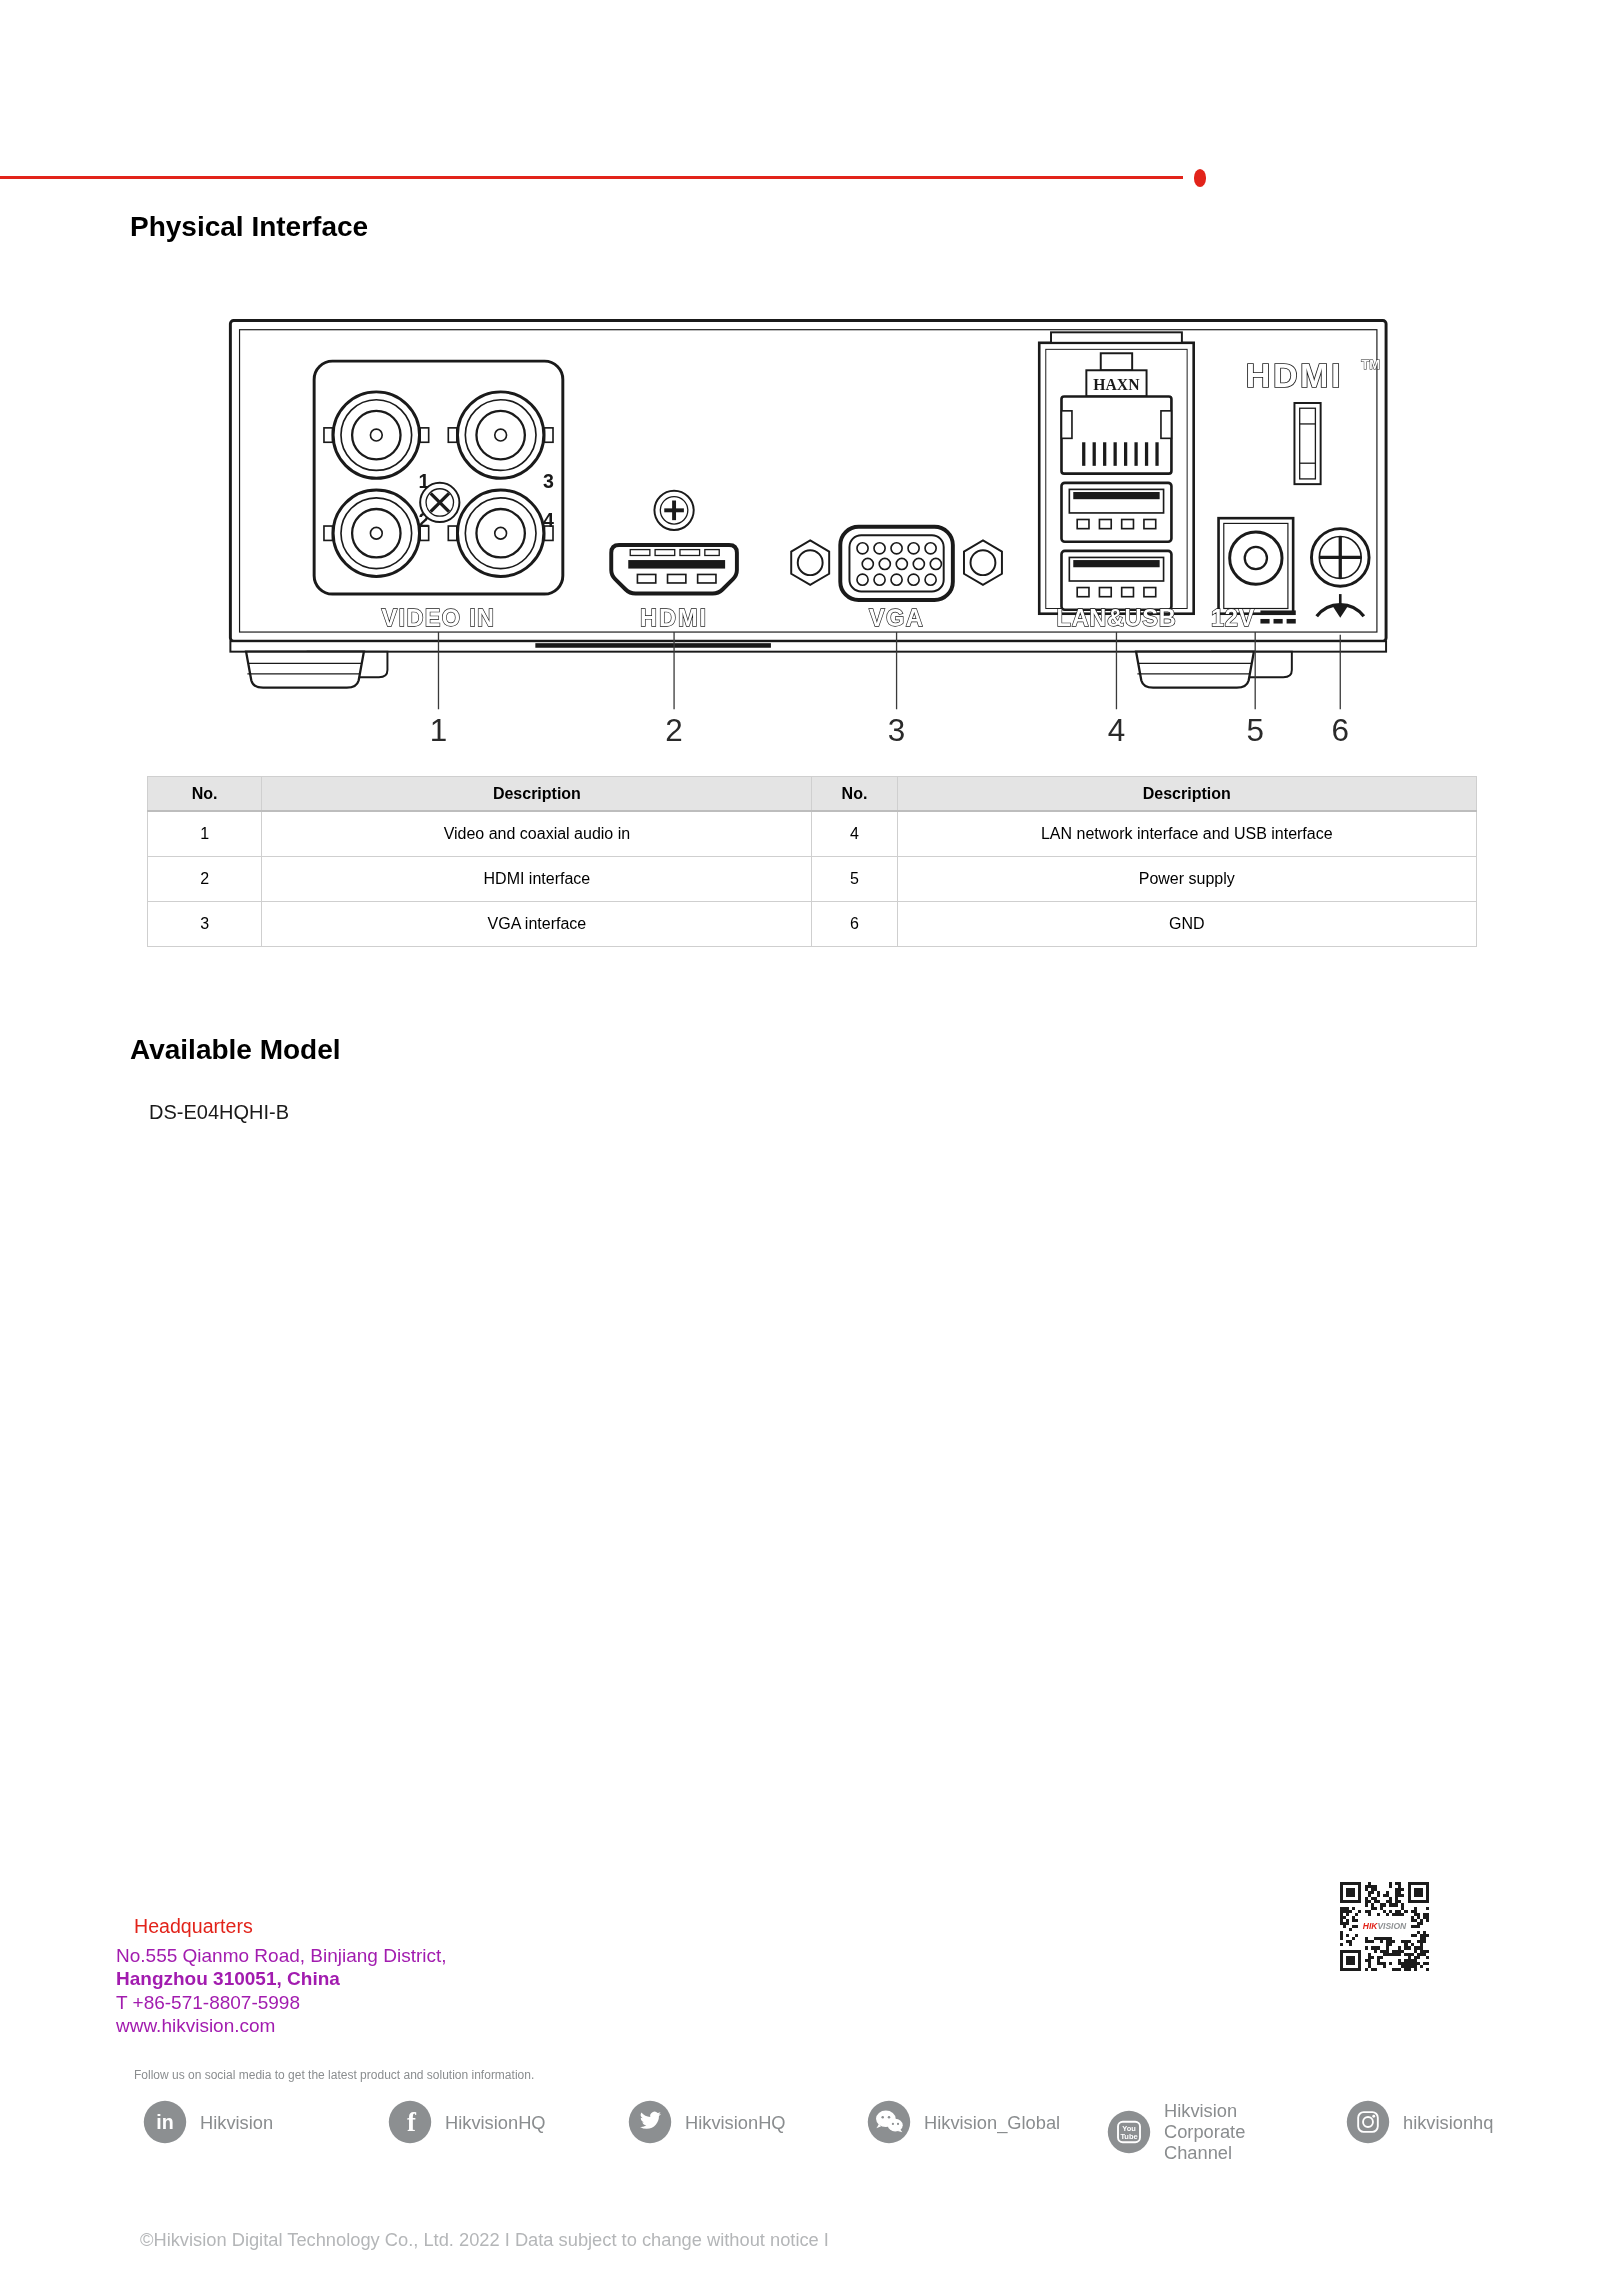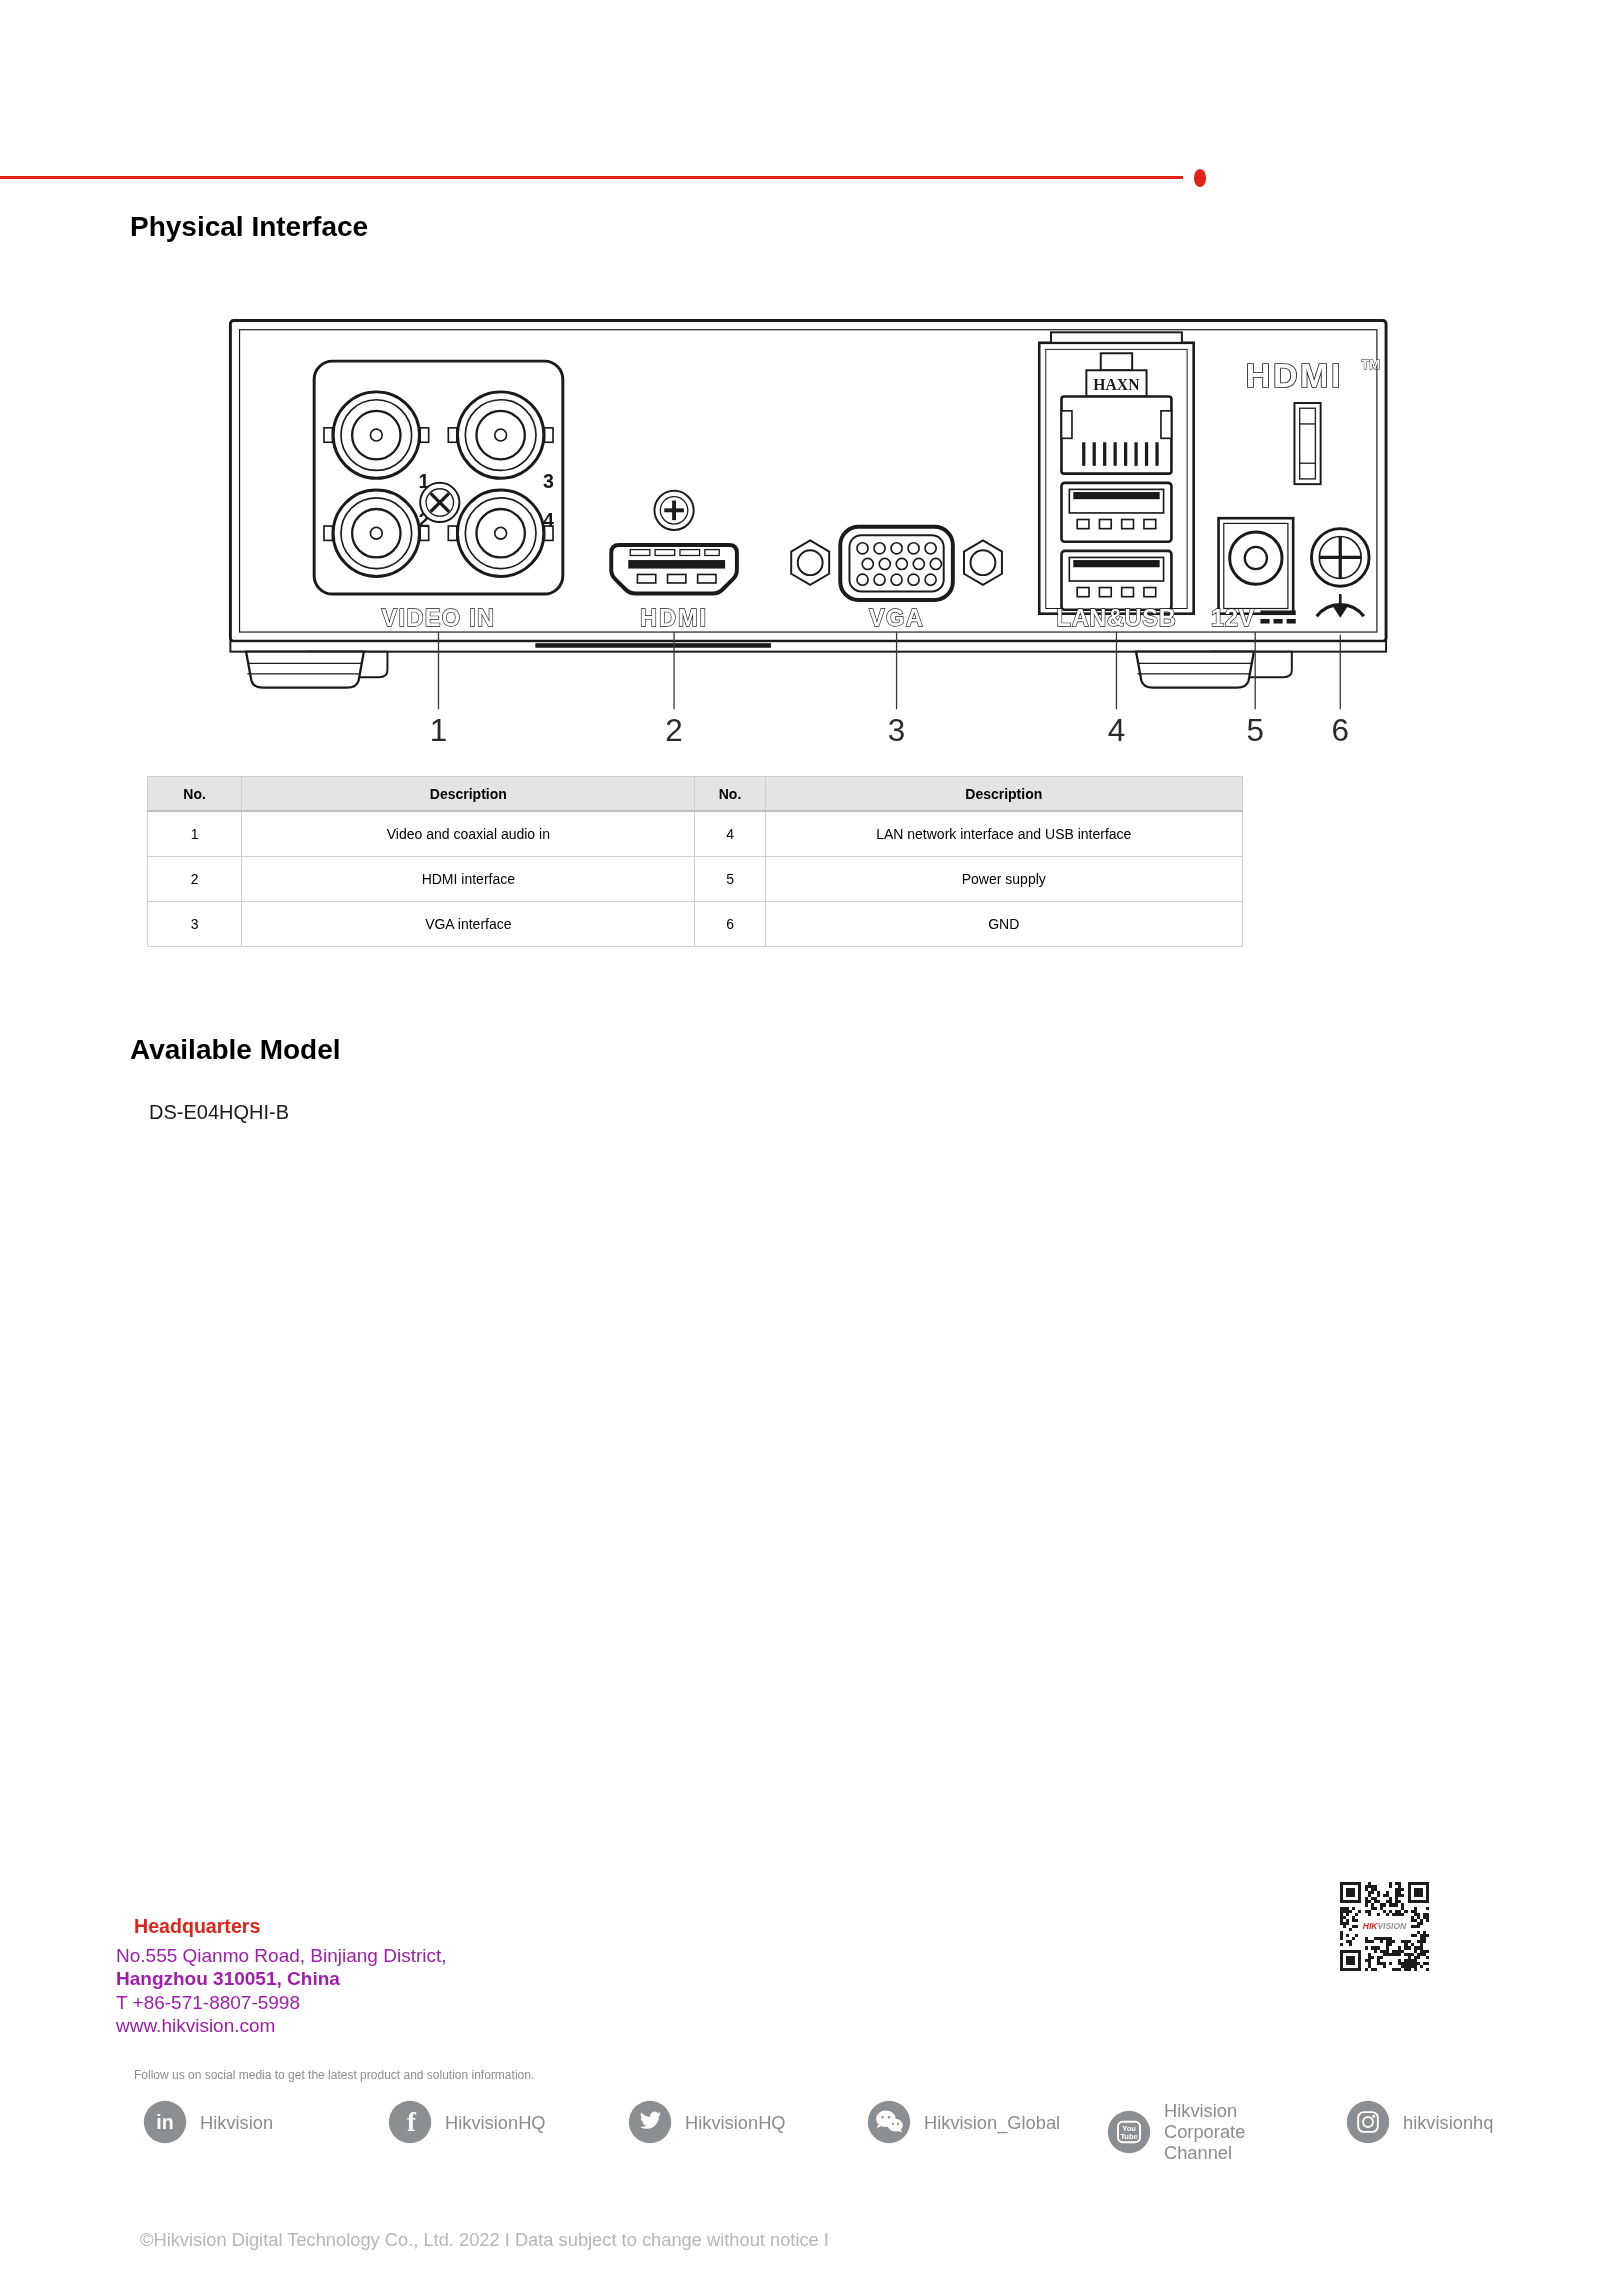--- a/index.html
+++ b/index.html
@@ -14,27 +14,27 @@
   .rule{position:absolute;left:0;top:176px;width:1183px;height:3.3px;background:#e2231a;}
   .rule-dot{position:absolute;left:1194px;top:169px;width:12.4px;height:17.7px;border-radius:50%;background:#e2231a;}
   
   .sec-title{position:absolute;left:130px;margin:0;font-size:28px;font-weight:bold;color:#000;}
   #sec1{top:211px;}
   #sec2{top:1034px;}
   .model{position:absolute;left:149px;top:1101px;font-size:20px;color:#1a1a1a;}
   
   #diagram{position:absolute;left:0;top:314px;}
   
-  .itable{position:absolute;left:147px;top:776px;width:1096px;border-collapse:collapse;
-          font-size:14px;color:#000;table-layout:fixed;}
+  .itable{position:absolute;left:147px;top:776px;width:1330px;border-collapse:collapse;
+          font-size:16px;color:#000;table-layout:fixed;}
   .itable th,.itable td{border:1.3px solid #cfcfcf;text-align:center;vertical-align:middle;padding:0;}
   .itable th{background:#e4e4e4;height:33px;font-weight:bold;border-bottom:2px solid #bdbdbd;}
   .itable td{height:44px;background:#fff;}
   
-  .hq-title{position:absolute;left:134px;top:1915px;font-size:19.6px;font-weight:bold;color:#e2231a;}
+  .hq-title{position:absolute;left:134px;top:1915px;font-size:19.6px;font-weight:normal;color:#e2231a;}
   .addr{position:absolute;left:116px;font-size:19px;color:#a21caf;}
   .a0{top:1945px;} .a1{top:1968px;font-weight:bold;} .a2{top:1992px;} .a3{top:2015px;text-align:right;}
   .follow{position:absolute;left:134px;top:2068px;font-size:12px;color:#8a8d8f;}
   .social{position:absolute;top:2100px;display:flex;align-items:center;gap:13px;}
   .social .lbl{font-size:18.3px;color:#8a8d8f;line-height:21px;max-width:141px;}
   .s0{left:143px;} .s1{left:388px;} .s2{left:628px;} .s3{left:867px;} .s4{left:1107px;} .s5{left:1346px;}
   .copyright{position:absolute;left:140px;top:2229px;font-size:18.3px;color:#b4b6b8;}
   
   .qr-wrap{position:absolute;left:1340px;top:1882px;width:89px;height:89px;}
   .qr-logo{position:absolute;left:50%;top:50%;transform:translate(-50%,-50%);

